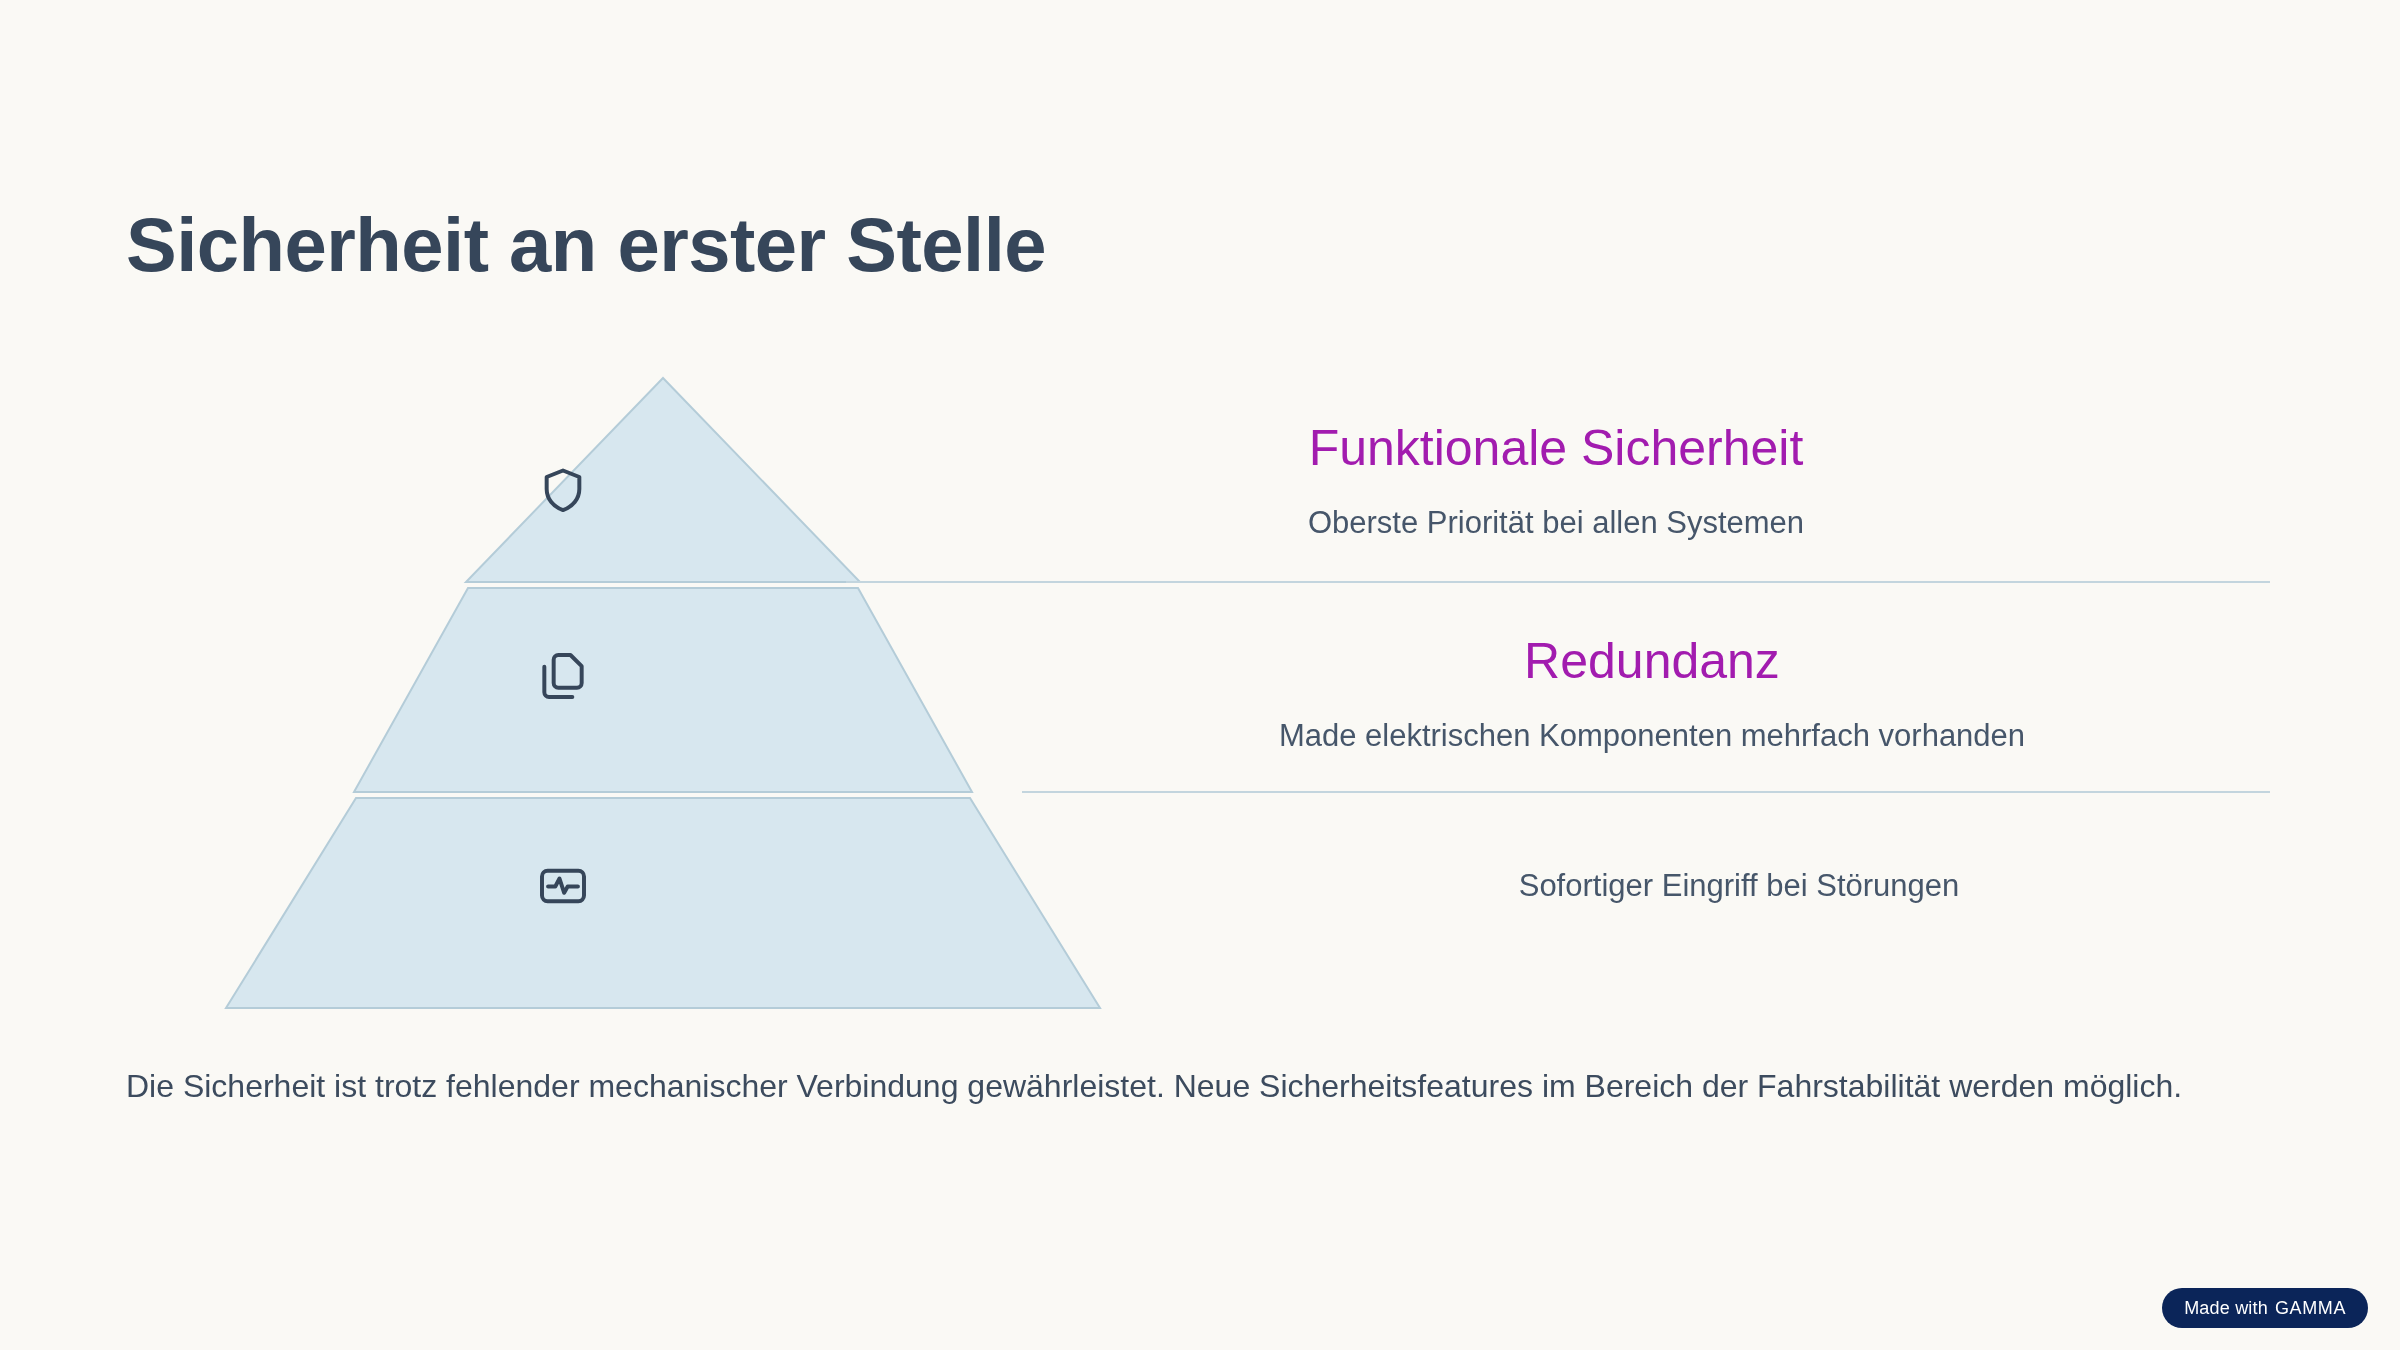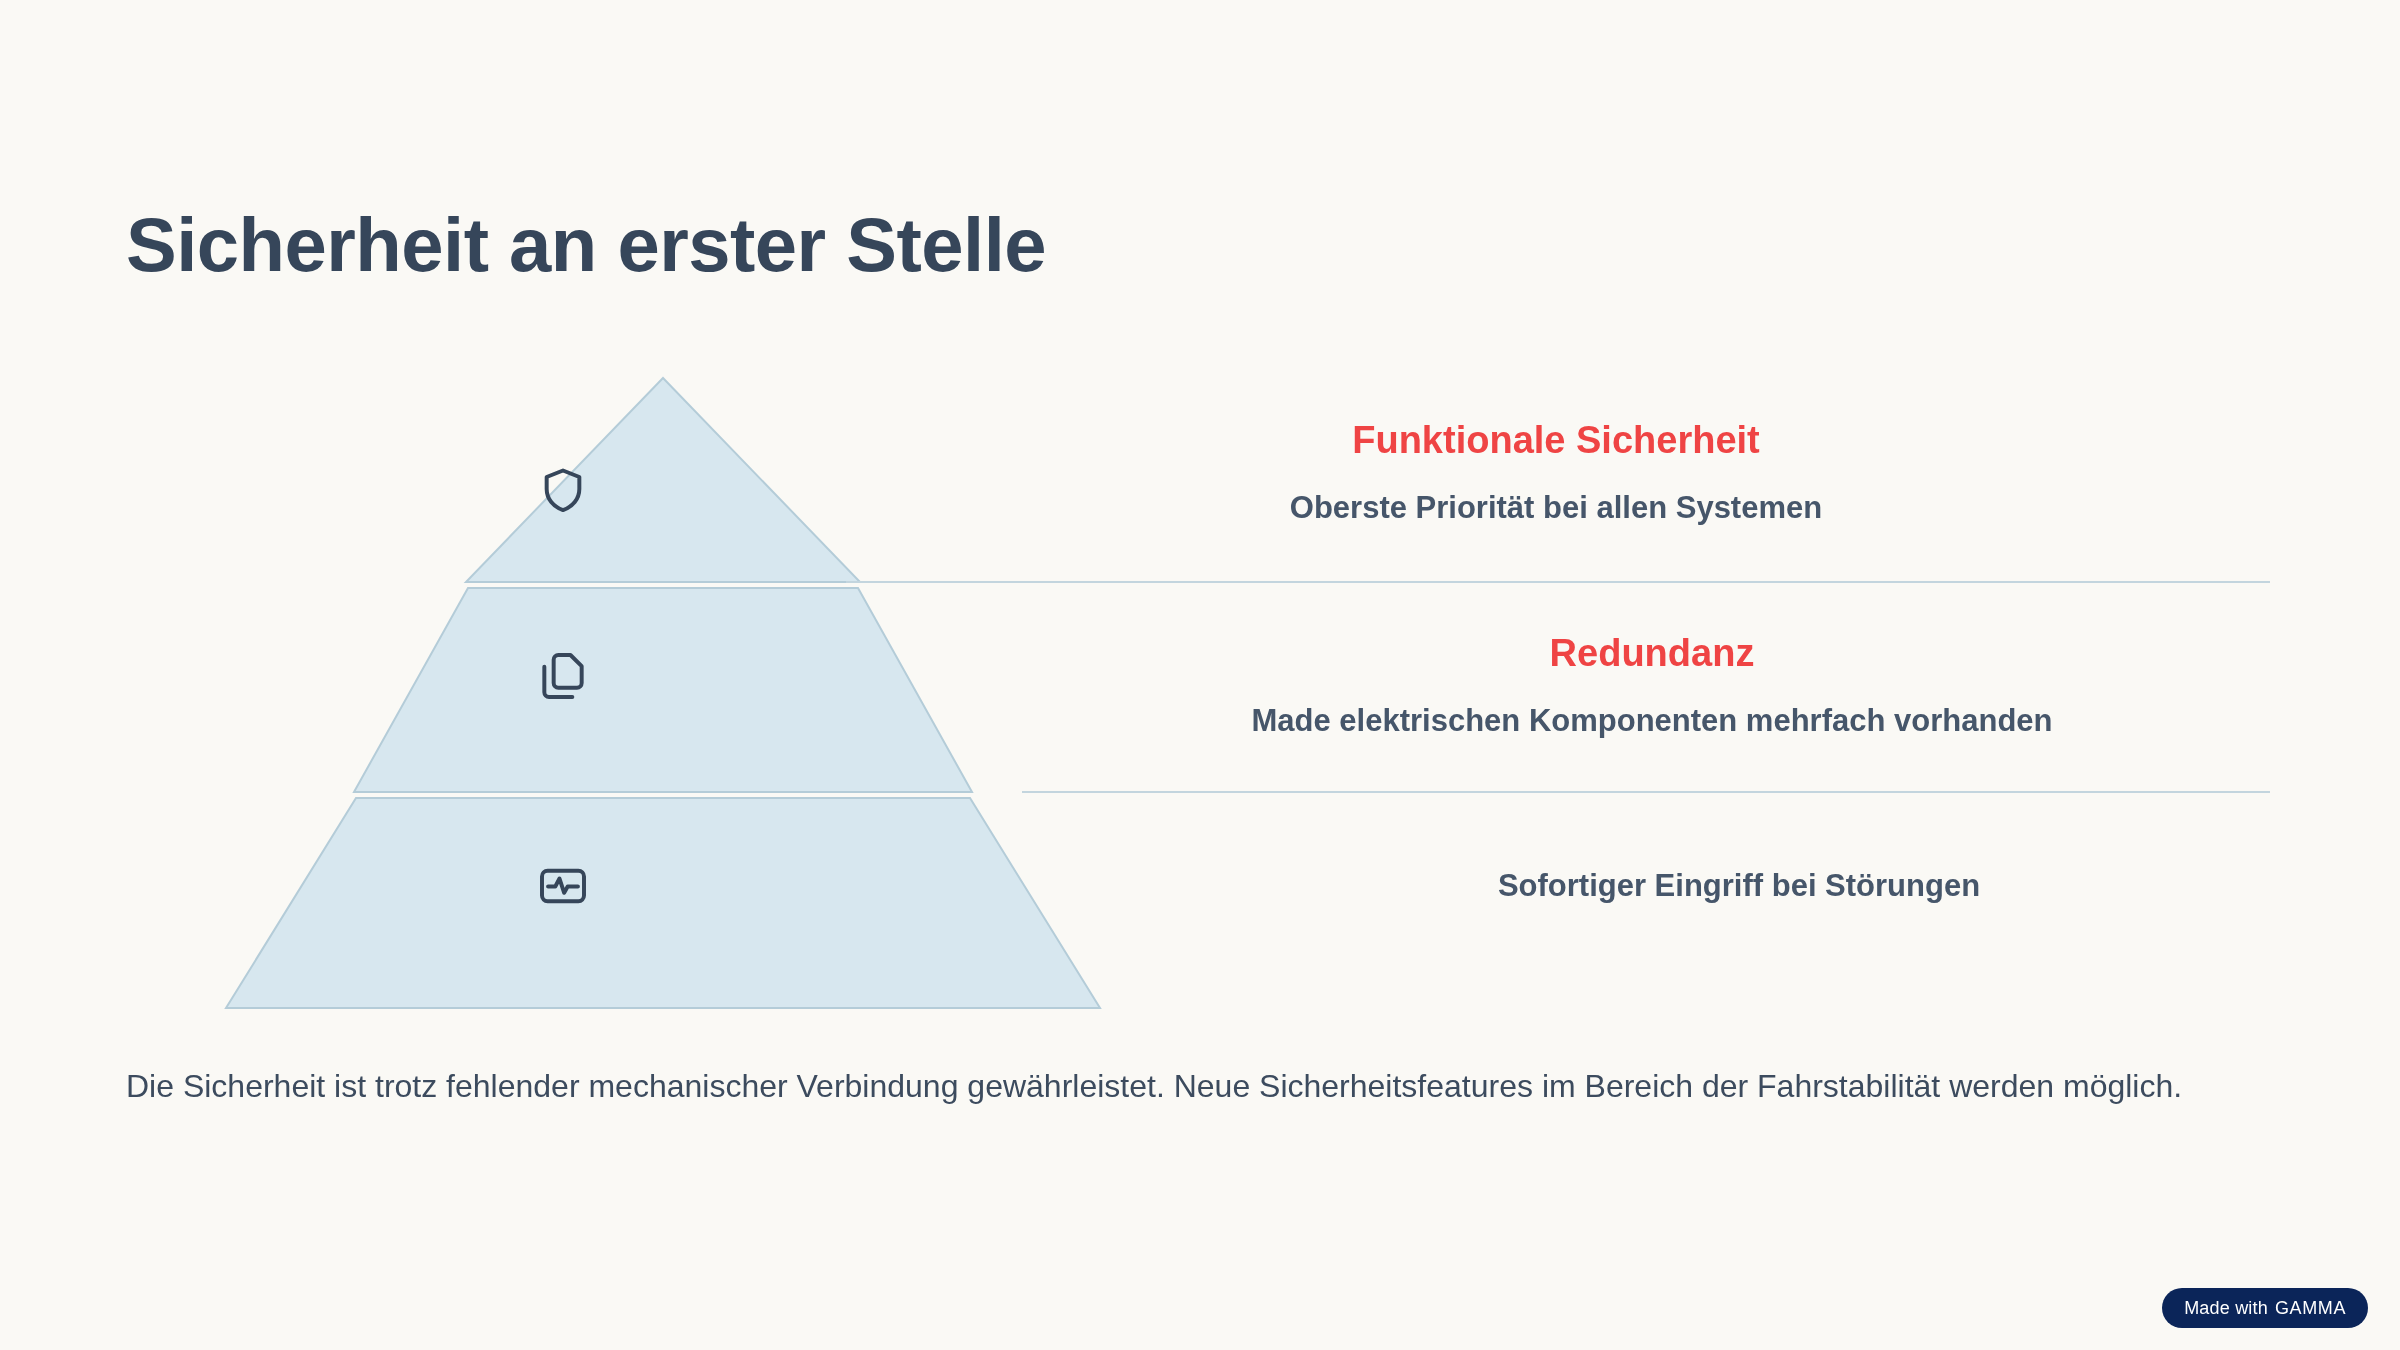--- a/index.html
+++ b/index.html
@@ -79,30 +79,30 @@
   }
   .divider-1 { left: 846px; top: 581px; width: 1424px; }
   .divider-2 { left: 1022px; top: 791px; width: 1248px; }
 
   
   .tier-text {
     position: absolute;
     text-align: center;
   }
   .tier-text .tier-title {
-    font-size: 38px;
+    font-size: 50px;
     line-height: 1.25;
-    font-weight: 700;
-    color: #ef4444;
+    font-weight: 400;
+    color: #a21caf;
     white-space: nowrap;
   }
   .tier-text .tier-desc {
     font-size: 31px;
     line-height: 1.3;
-    font-weight: 700;
+    font-weight: 400;
     color: #46566a;
     white-space: nowrap;
     margin-top: 23px;
   }
 
   .tier-text-1 { left: 876px; top: 417px; width: 1360px; }
   .tier-text-2 { left: 1052px; top: 630px; width: 1200px; }
   .tier-text-3 { left: 1234px; top: 843px; width: 1010px; }
 
   

